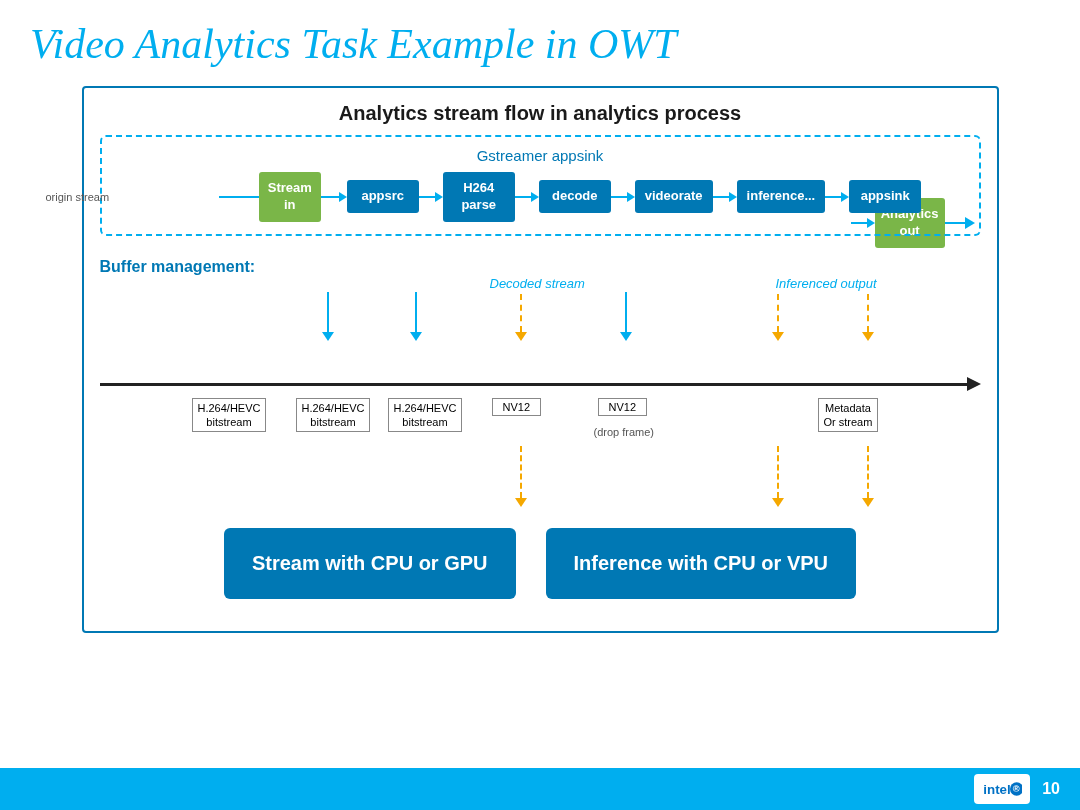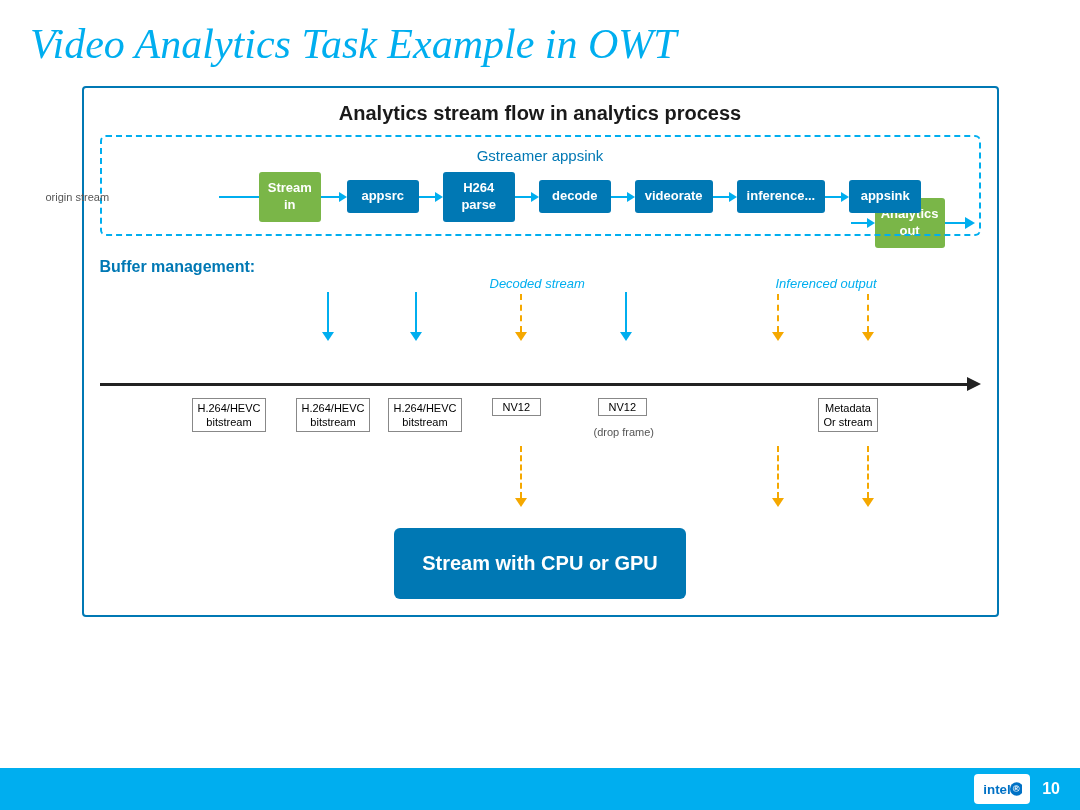--- a/index.html
+++ b/index.html
@@ -24,21 +24,21 @@
       font-style: italic;
       color: #00aeef;
       font-size: 42px;
       font-weight: normal;
       margin-bottom: 18px;
     }
 
     .main-box {
       border: 2.5px solid #0078b4;
       border-radius: 4px;
-      padding: 14px 16px 16px;
+      padding: 14px 16px 32px;
       position: relative;
       margin: 0 auto;
       width: 917px;
     }
 
     .main-box-title {
       text-align: center;
       font-size: 20px;
       font-weight: bold;
       color: #1a1a1a;
@@ -335,20 +335,21 @@
         </div>
 
         <div style="position:absolute;left:762px;top:0;display:flex;flex-direction:column;align-items:center;">
           <div style="width:0;border-left:2px dashed #f5a800;height:52px;"></div>
           <div style="width:0;height:0;border-left:6px solid transparent;border-right:6px solid transparent;border-top:9px solid #f5a800;"></div>
         </div>
       </div>
 
       <div style="display:flex;gap:30px;justify-content:center;margin-top:2px;">
         <div style="background:#0078b4;color:#fff;font-size:20px;font-weight:bold;text-align:center;padding:24px 28px;border-radius:6px;min-width:230px;">Stream with CPU or GPU</div>
+        <div style="background:#0078b4;color:#fff;font-size:20px;font-weight:bold;text-align:center;padding:24px 28px;border-radius:6px;min-width:240px;">Inference with CPU or VPU</div>
       </div>
     </div>
   </div>
 
   <div class="footer">
     <div class="footer-intel">
       <svg width="40" height="22" viewBox="0 0 60 28" fill="none">
         <text x="2" y="22" font-family="Arial" font-size="20" font-weight="bold" fill="#0071c5">intel</text>
         <circle cx="52" cy="14" r="10" fill="#0071c5"></circle>
         <text x="46" y="19" font-family="Arial" font-size="14" font-weight="bold" fill="#fff">®</text>

